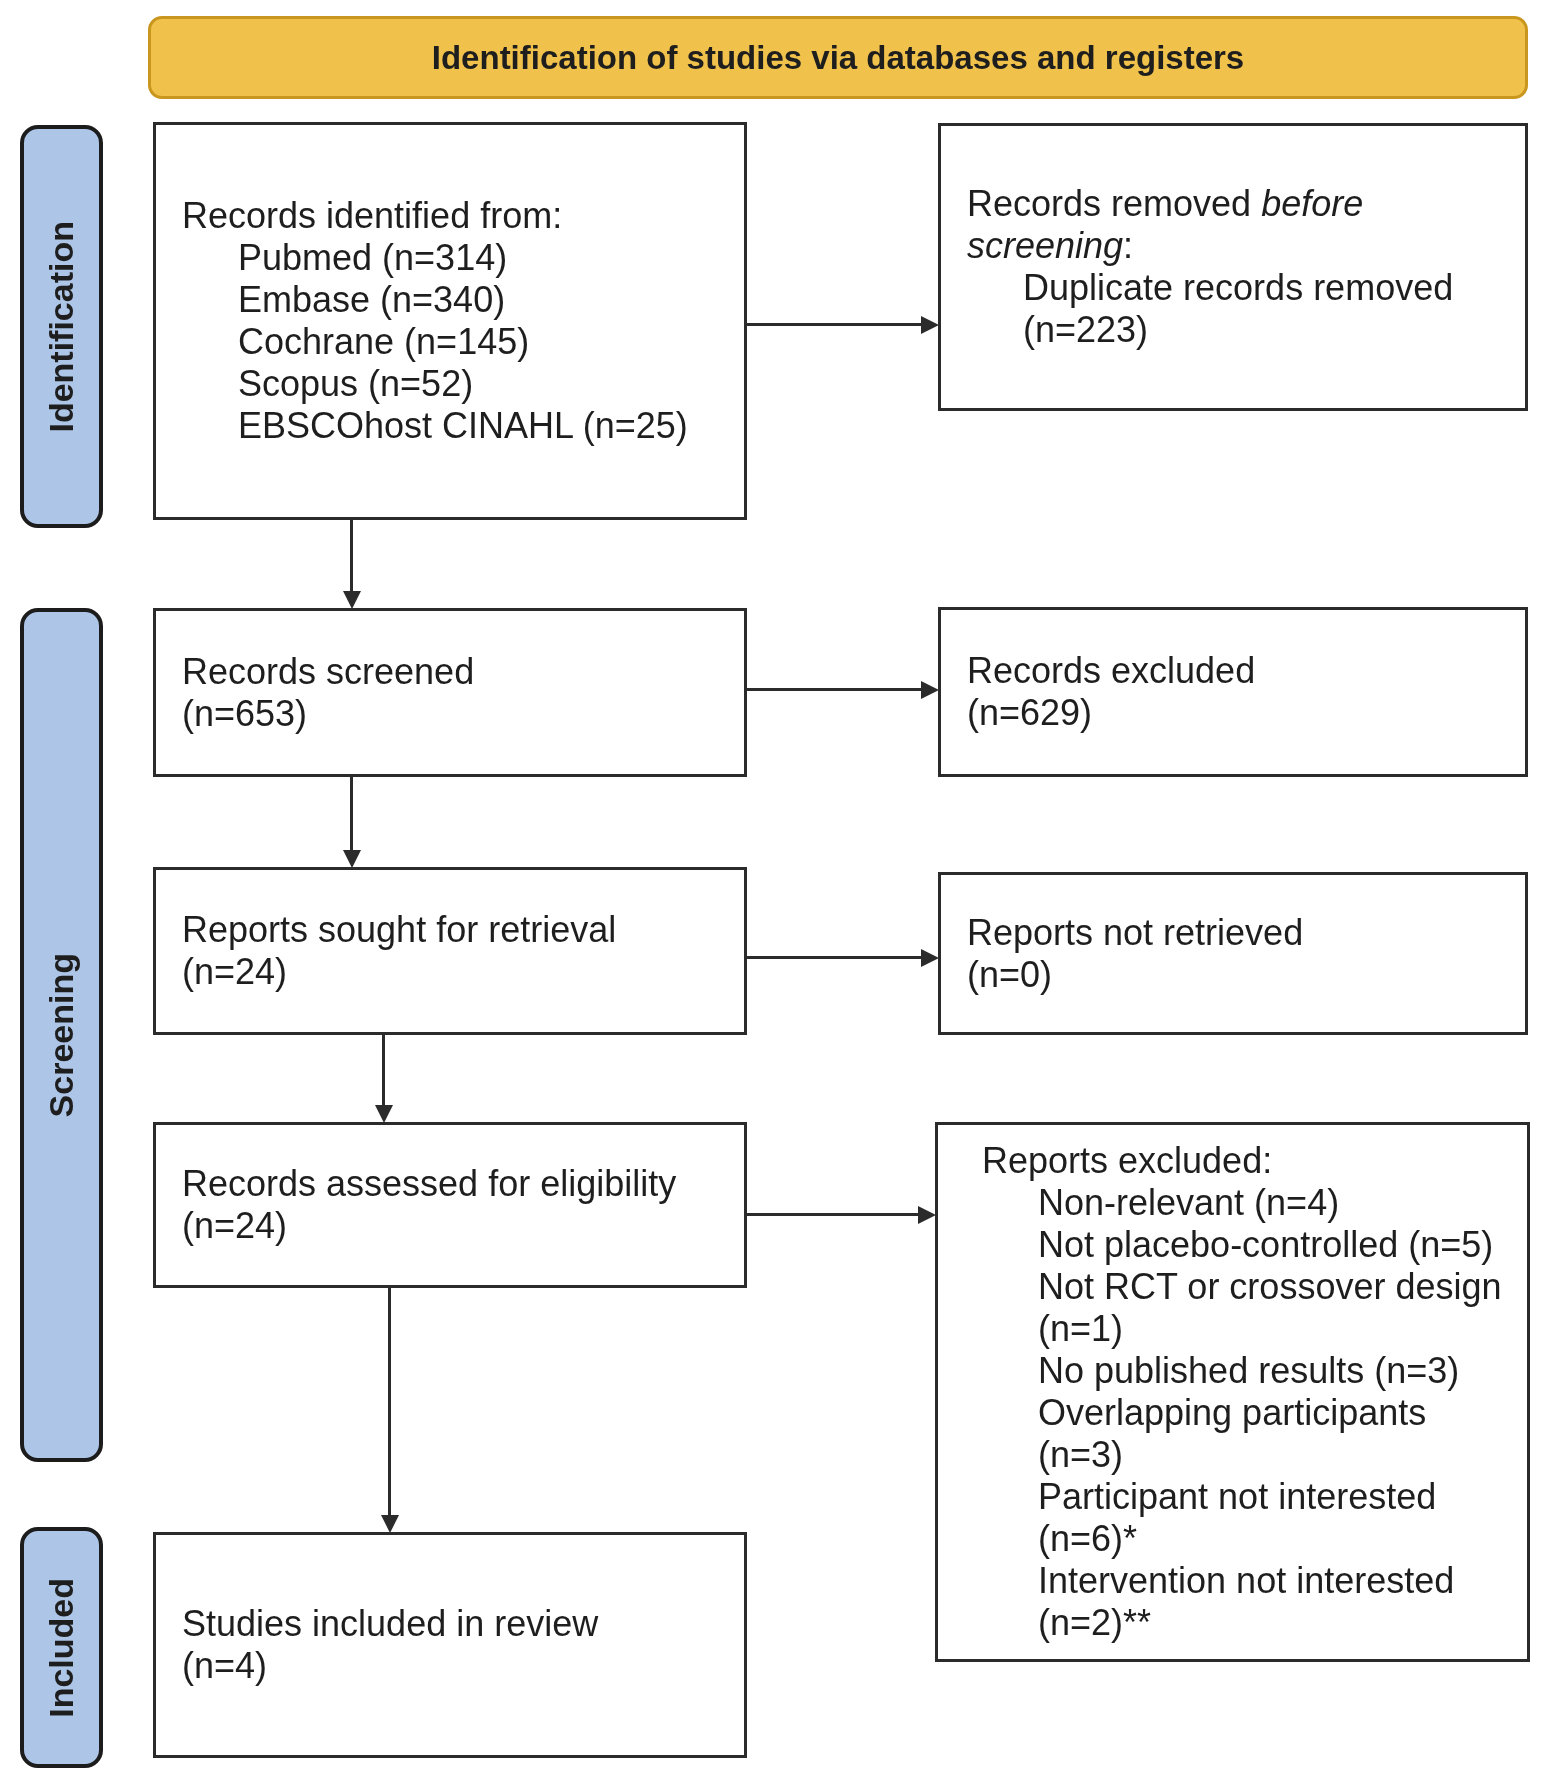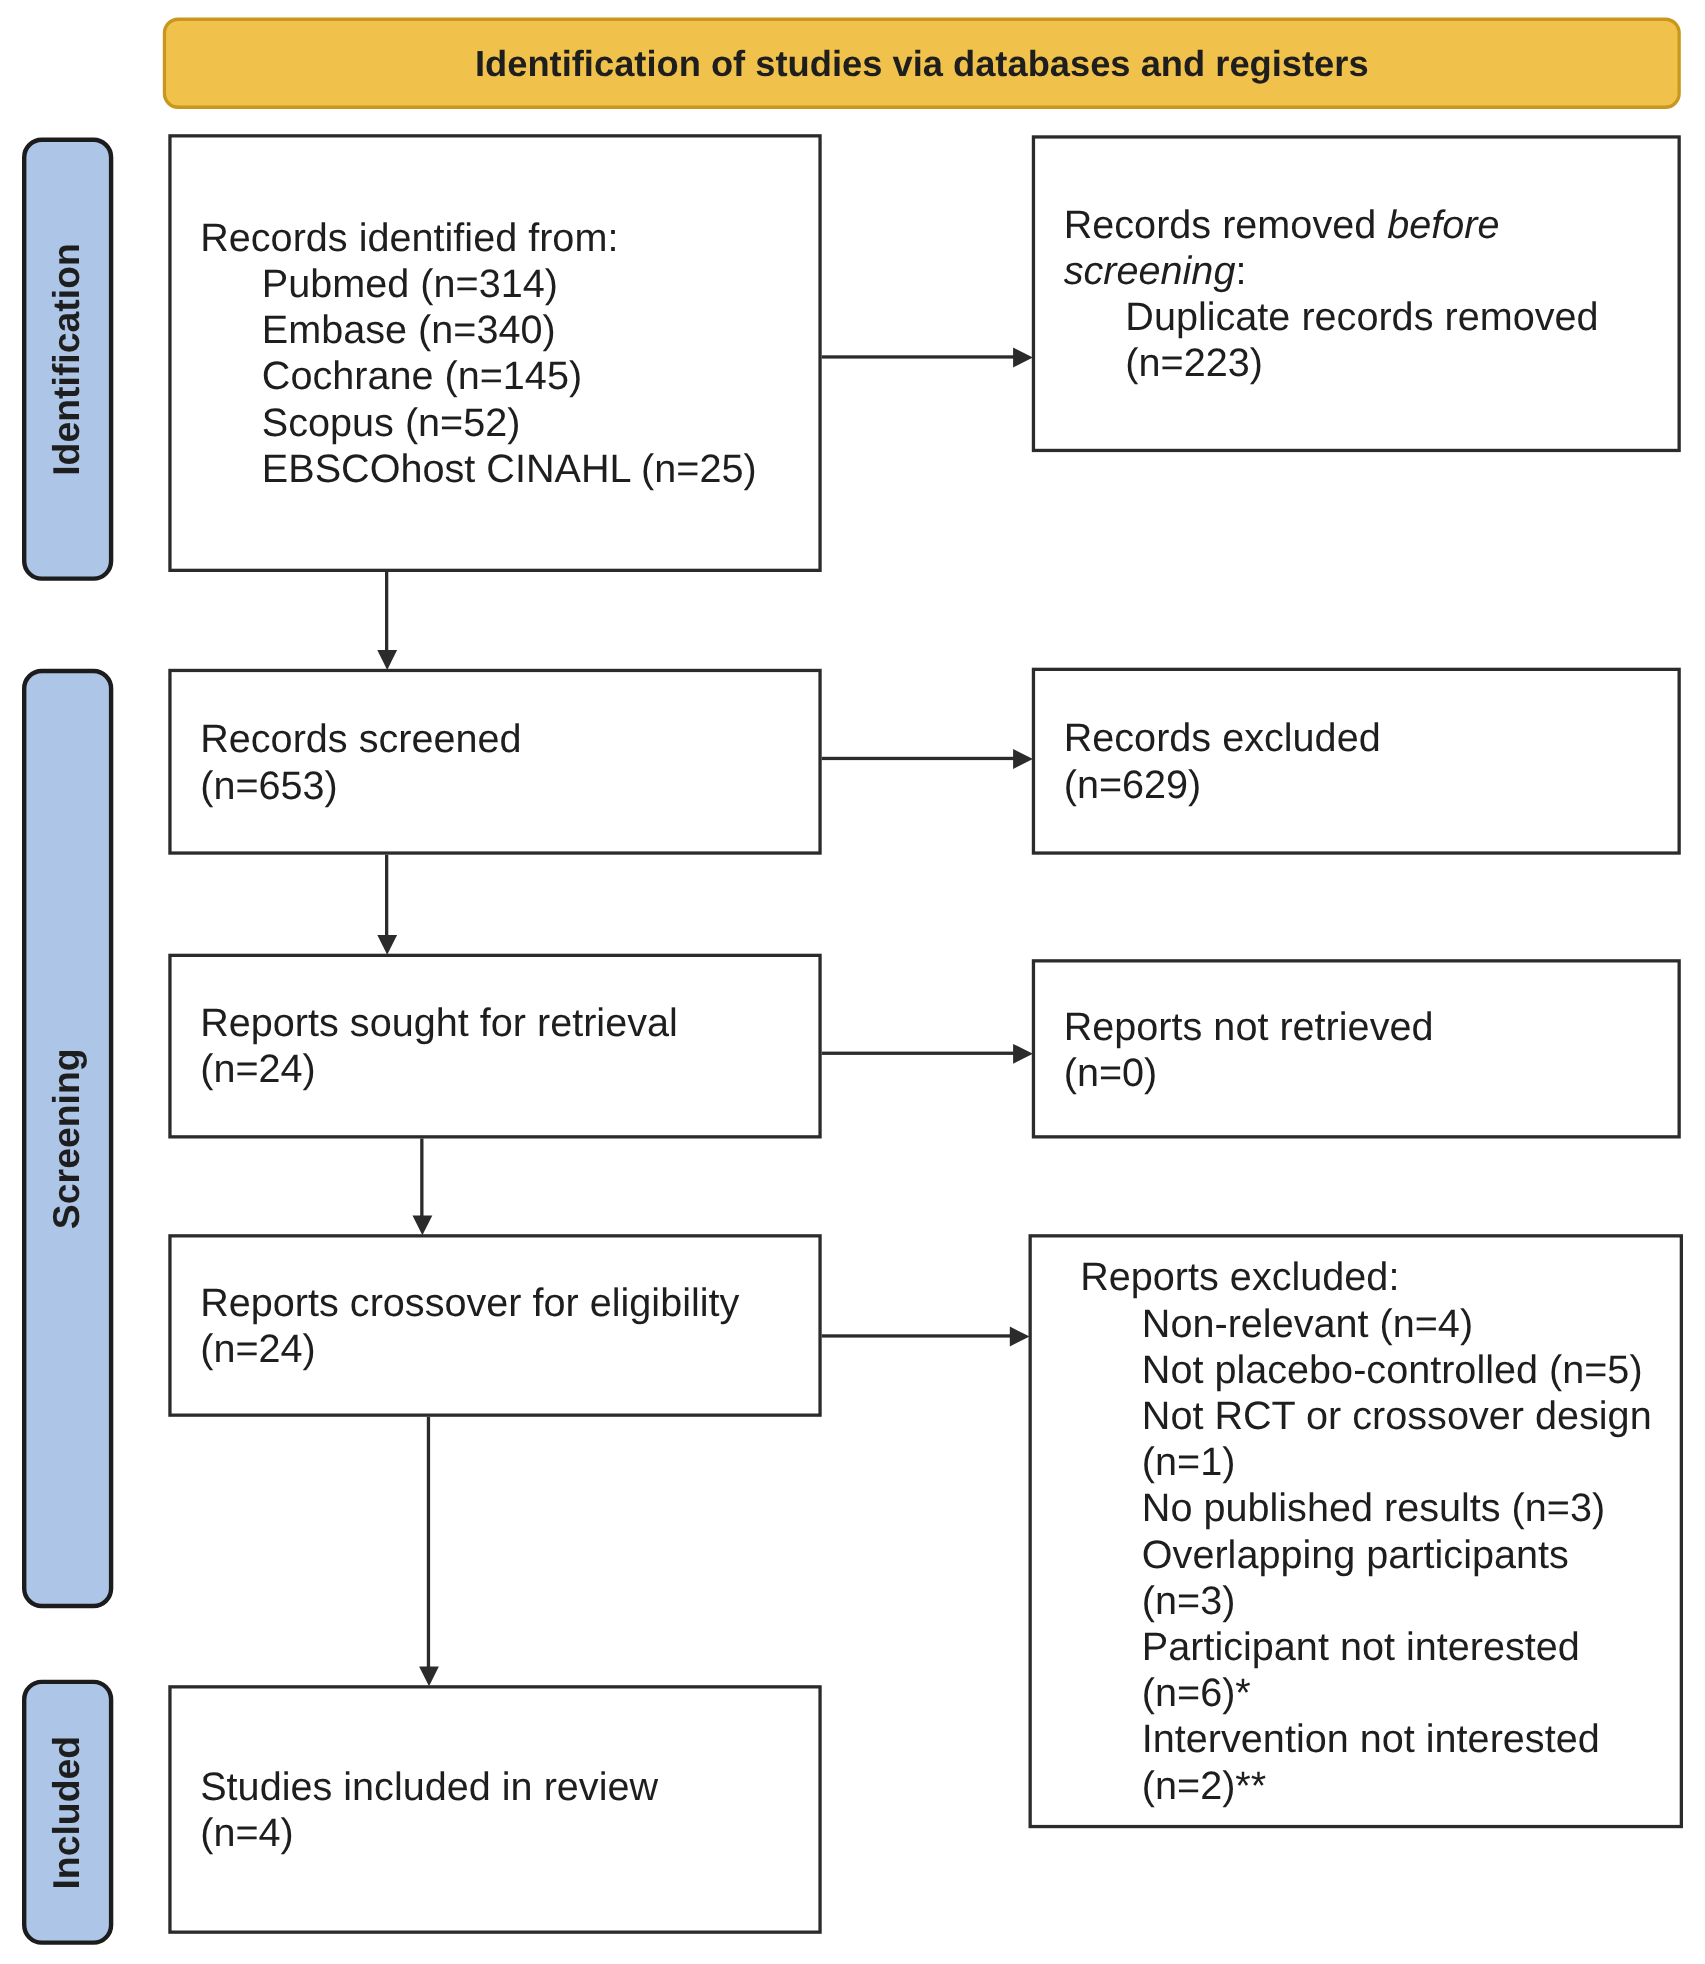--- a/index.html
+++ b/index.html
@@ -141,21 +141,21 @@
     </div>
   <div class="box lbox box-reports-sought">
       <div class="line"><span>Reports sought for retrieval</span></div>
       <div class="line"><span>(n=24)</span></div>
     </div>
   <div class="box rbox box-reports-not-retrieved">
       <div class="line"><span>Reports not retrieved</span></div>
       <div class="line"><span>(n=0)</span></div>
     </div>
   <div class="box lbox box-reports-assessed">
-      <div class="line"><span>Reports crossover for eligibility</span></div>
+      <div class="line"><span>Records assessed for eligibility</span></div>
       <div class="line"><span>(n=24)</span></div>
     </div>
   <div class="box rbox box-reports-excluded">
       <div class="line"><span>Reports excluded:</span></div>
       <div class="line indent"><span>Non-relevant (n=4)</span></div>
       <div class="line indent"><span>Not placebo-controlled (n=5)</span></div>
       <div class="line indent"><span>Not RCT or crossover design</span></div>
       <div class="line indent"><span>(n=1)</span></div>
       <div class="line indent"><span>No published results (n=3)</span></div>
       <div class="line indent"><span>Overlapping participants (n=3)</span></div>

